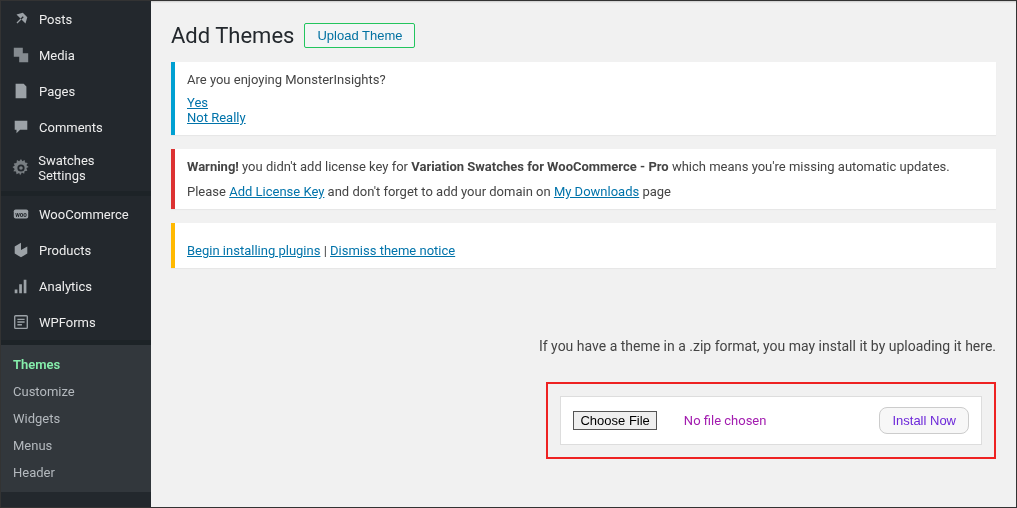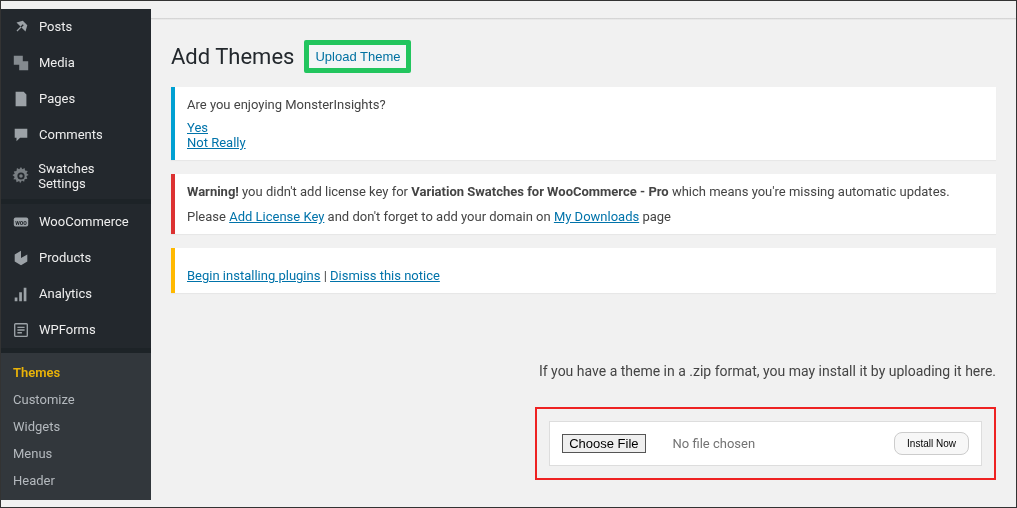--- a/index.html
+++ b/index.html
@@ -1,45 +1,45 @@
 <!DOCTYPE html>
 <html><head>
   <meta charset="utf-8">
   <style>
     * { box-sizing: border-box; margin: 0; padding: 0; }
     body { font-family: -apple-system, BlinkMacSystemFont, "Segoe UI", Roboto, sans-serif; font-size: 13px; background: #f1f1f1; width: 1017px; height: 508px; overflow: hidden; border: 1px solid #333; }
-    .layout { display: flex; height: 100%; align-items: center; }
+    .layout { display: flex; height: 100%; }
     .sidebar { width: 150px; background: #23282d; color: #eee; flex-shrink: 0; font-size: 13px; overflow: hidden; }
     .menu-item { display: flex; align-items: center; padding: 8px 10px; cursor: pointer; color: #eee; }
     .menu-item .icon { width: 20px; height: 20px; margin-right: 8px; display: inline-flex; align-items: center; justify-content: center; color: #9ca2a7; }
     .menu-item.active { background: #0073aa; color: #fff; position: relative; }
     .menu-item.active .icon { color: #fff; }
     .menu-item.active::after { content: ''; position: absolute; right: -8px; top: 50%; transform: translateY(-50%); border: 8px solid transparent; border-right-color: #f1f1f1; }
     .submenu { background: #32373c; padding: 6px 0; }
     .submenu-item { padding: 6px 12px; color: #b4b9be; cursor: pointer; font-size: 13px; }
-    .submenu-item.current { color: #eab308; font-weight: 600; }
+    .submenu-item.current { color: #86efac; font-weight: 600; }
     .menu-sep { height: 5px; background: #1d2327; }
     .content { flex: 1; padding: 10px 20px; overflow: auto; background: #f1f1f1; position: relative; }
     .shadow-top { position: absolute; top: 0; left: 0; right: 0; height: 2px; background: linear-gradient(#ccc, transparent); }
     .page-header { display: flex; align-items: center; gap: 10px; margin: 12px 0 14px 0; }
     .page-title { font-size: 22px; font-weight: 400; color: #23282d; }
-    .upload-btn { border: 5px solid #22c55e; color: #0071a1; background: #f3f5f6; padding: 4px 6px; border-radius: 2px; font-size: 13px; cursor: pointer; }
+    .upload-btn { border: 1px solid #22c55e; color: #0071a1; background: #f3f5f6; padding: 4px 12px; border-radius: 2px; font-size: 13px; cursor: pointer; }
     .notice { border-left: 4px solid; background: #fff; padding: 10px 12px; margin-bottom: 14px; box-shadow: 0 1px 1px rgba(0,0,0,.04); font-size: 13px; color: #444; }
     .notice.info { border-left-color: #00a0d2; }
     .notice.error { border-left-color: #dc3232; }
     .notice.warn { border-left-color: #ffb900; }
     .notice a { color: #0073aa; text-decoration: underline; }
     .notice p + p { margin-top: 10px; }
     .upload-section { text-align: right; margin-top: 70px; }
     .upload-instruction { font-size: 14px; color: #444; margin-bottom: 28px; }
     .upload-box { display: inline-block; border: 2px solid #e22; padding: 12px; }
     .upload-inner { display: flex; align-items: center; gap: 27px; padding: 10px 12px; border: 1px solid #ddd; background: #fff; }
     .choose-file-btn { border: 1px solid #555; background: #efefef; padding: 1px 6px; font-size: 13px; cursor: pointer; font-family: Arial, sans-serif; }
-    .file-status { color: #737373; font-size: 13px; margin-right: 112px; }
-    .install-btn { border: 1px solid #ccc; color: #000000; background: #f7f7f7; padding: 5px 12px; border-radius: 8px; font-size: 10px; cursor: not-allowed; }
+    .file-status { color: #a21caf; font-size: 13px; margin-right: 86px; }
+    .install-btn { border: 1px solid #ccc; color: #6d28d9; background: #f7f7f7; padding: 5px 12px; border-radius: 8px; font-size: 13px; cursor: not-allowed; }
     svg { width: 18px; height: 18px; fill: currentColor; }
   </style>
 </head>
 <body>
 
 <div class="layout">
   <div class="sidebar">
     <div class="menu-item">
       <span class="icon">
           <svg viewBox="0 0 20 20">
@@ -145,21 +145,21 @@
       <p>
         <b>Warning!</b><span> you didn't add license key for </span><b>Variation Swatches for WooCommerce - Pro</b><span> which means you're missing automatic updates.</span>
       </p>
       <p>
         <span>Please </span><a href="#">Add License Key</a><span> and don't forget to add your domain on </span><a href="#">My Downloads</a><span> page</span>
       </p>
     </div>
 
     <div class="notice warn">
       <p style="margin-top:10px">
-        <a href="#">Begin installing plugins</a><span> | </span><a href="#">Dismiss this notice</a>
+        <a href="#">Begin installing plugins</a><span> | </span><a href="#">Dismiss theme notice</a>
       </p>
     </div>
 
     <div class="upload-section">
       <p class="upload-instruction">If you have a theme in a .zip format, you may install it by uploading it here.</p>
       <div class="upload-box">
         <div class="upload-inner">
           <button class="choose-file-btn">Choose File</button>
           <span class="file-status">No file chosen</span>
           <button class="install-btn">Install Now</button>

